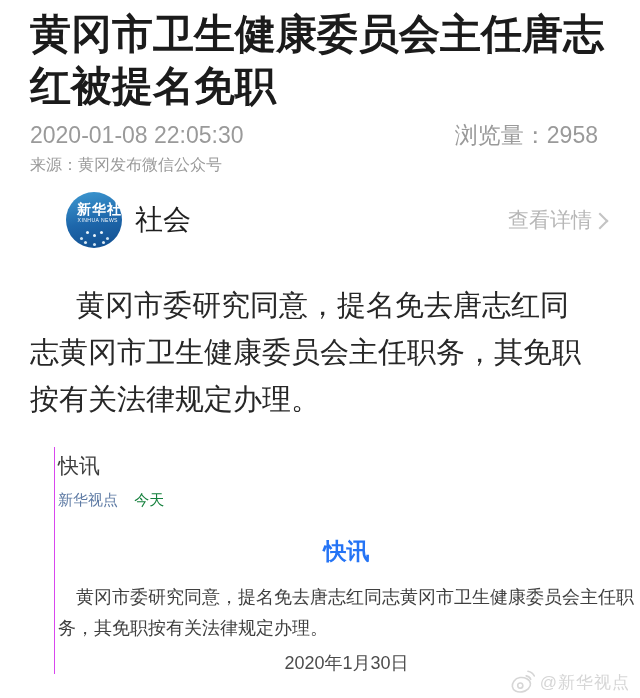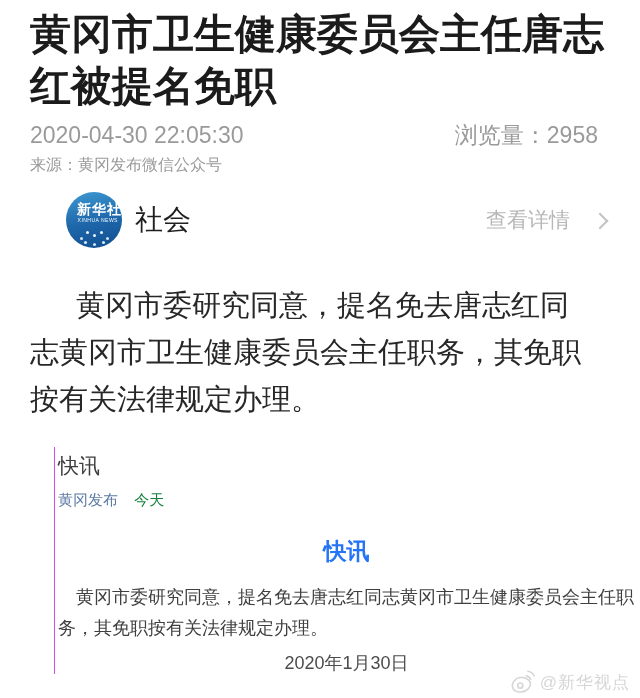--- a/index.html
+++ b/index.html
@@ -41,21 +41,21 @@
   }
   .logo-cn{font-size:14px;font-weight:700;letter-spacing:1px;line-height:15px;}
   .logo-en{font-size:6px;line-height:7px;transform:scale(.85);letter-spacing:.5px;opacity:.95;}
   .logo-dots{
     position:absolute;bottom:11px;left:27px;width:3px;height:3px;border-radius:50%;background:#eaf4fb;
     box-shadow:-13px 3px 0 0 #cfe4f3,-7px -3px 0 0 #eaf4fb,7px -3px 0 0 #eaf4fb,
                13px 3px 0 0 #cfe4f3,-9px 7px 0 0 #dcebf6,9px 7px 0 0 #dcebf6,0 9px 0 0 #cfe4f3;
   }
   .channel-name{margin-left:13px;font-size:28px;color:#1f1f1f;font-weight:500;}
   .details-link{
-    margin-left:auto;display:flex;align-items:center;gap:24px;
+    margin-left:auto;display:flex;align-items:center;gap:2px;
     font-size:21px;color:#b7b7b7;cursor:pointer;text-decoration:none;
   }
   .chev{
     width:10px;height:10px;display:inline-block;
     border-top:2px solid #c3c3c3;border-right:2px solid #c3c3c3;
     transform:rotate(45deg);margin-top:1px;
   }
 
   
   .body-text{
@@ -93,21 +93,21 @@
   .weibo-icon{display:inline-block;transform:rotate(-8deg);}
 </style>
 </head>
 <body>
 
 <div class="page">
 
   <h1 class="title">黄冈市卫生健康委员会主任唐志红被提名免职</h1>
 
   <div class="meta-row">
-    <span>2020-04-30 22:05:30</span>
+    <span>2020-01-08 22:05:30</span>
     <span class="views"><span>浏览量：</span><span>2958</span></span>
   </div>
 
   <div class="source">来源：黄冈发布微信公众号</div>
 
   <div class="channel-row">
     <div class="logo">
       <span class="logo-cn">新华社</span>
       <span class="logo-en">XINHUA NEWS</span>
       <span class="logo-dots"></span>
@@ -117,21 +117,21 @@
       <span>查看详情</span>
       <span class="chev"></span>
     </a>
   </div>
 
   <p class="body-text">黄冈市委研究同意，提名免去唐志红同志黄冈市卫生健康委员会主任职务，其免职按有关法律规定办理。</p>
 
   <div class="embed">
     <div class="embed-title">快讯</div>
     <div class="embed-meta">
-      <span class="embed-account">黄冈发布</span>
+      <span class="embed-account">新华视点</span>
       <span class="embed-time">今天</span>
     </div>
     <div class="embed-headline">快讯</div>
     <p class="embed-body">黄冈市委研究同意，提名免去唐志红同志黄冈市卫生健康委员会主任职务，其免职按有关法律规定办理。</p>
     <div class="embed-date">2020年1月30日</div>
   </div>
 
   <div class="watermark">
     <svg class="weibo-icon" width="26" height="24" viewBox="0 0 32 30" fill="none" stroke="#d6d6d6" stroke-width="2" stroke-linecap="round">
       <path d="M13 9 C6 9 2 15 2 19 c0 5 5 8 11 8 s12 -4 12 -9 c0 -5 -6 -9 -12 -9 z"></path>

